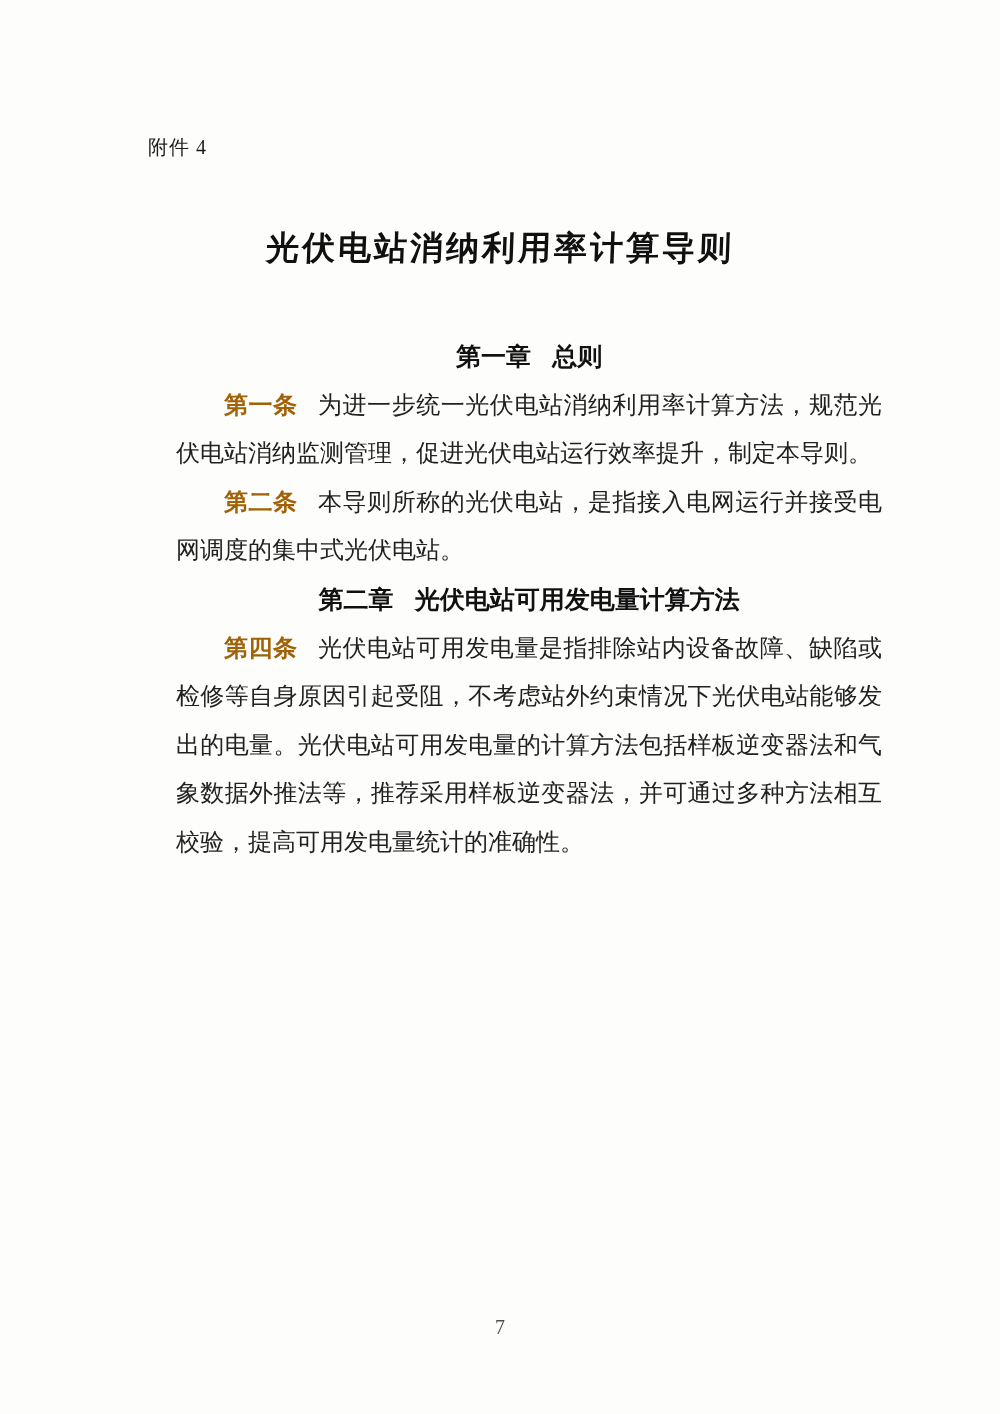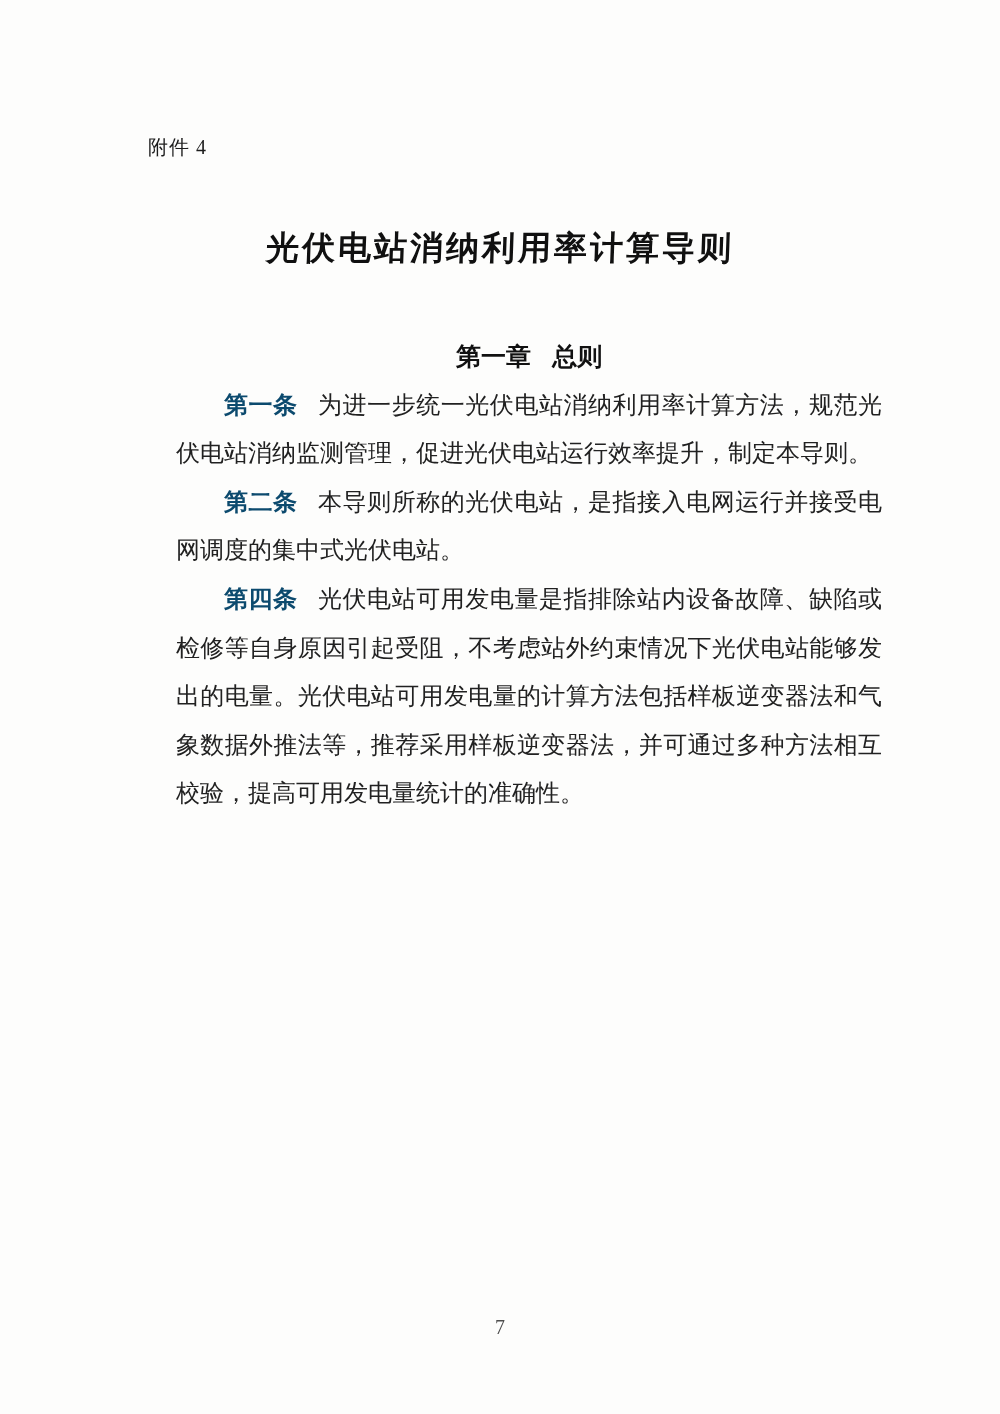--- a/index.html
+++ b/index.html
@@ -58,21 +58,21 @@
   .chapter .chapter-title-txt {
     margin-left: 0.85em;
   }
   .para {
     margin: 0;
     text-indent: 2em;
   }
   .art-label {
     font-family: "Liberation Sans", sans-serif;
     font-weight: bold;
-    color: #0c4a6e;
+    color: #a16207;
     margin-right: 0.85em;
   }
   .footer-pagenum {
     position: absolute;
     left: 0;
     top: 1316px;
     width: 100%;
     text-align: center;
     font-size: 20px;
     color: #4d4d4d;
@@ -95,20 +95,23 @@
 
     <p class="para">
       <span class="art-label">第一条</span><span class="art-text">为进一步统一光伏电站消纳利用率计算方法，规范光伏电站消纳监测管理，促进光伏电站运行效率提升，制定本导则。</span>
     </p>
 
     <p class="para">
       <span class="art-label">第二条</span><span class="art-text">本导则所称的光伏电站，是指接入电网运行并接受电网调度的集中式光伏电站。</span>
     </p>
 
 
+    <div class="chapter">
+      <span class="chapter-number-txt">第二章</span><span class="chapter-title-txt">光伏电站可用发电量计算方法</span>
+    </div>
 
     <p class="para">
       <span class="art-label">第四条</span><span class="art-text">光伏电站可用发电量是指排除站内设备故障、缺陷或检修等自身原因引起受阻，不考虑站外约束情况下光伏电站能够发出的电量。光伏电站可用发电量的计算方法包括样板逆变器法和气象数据外推法等，推荐采用样板逆变器法，并可通过多种方法相互校验，提高可用发电量统计的准确性。</span>
     </p>
 
 
   </div>
 
   <div class="footer-pagenum">7</div>
 

